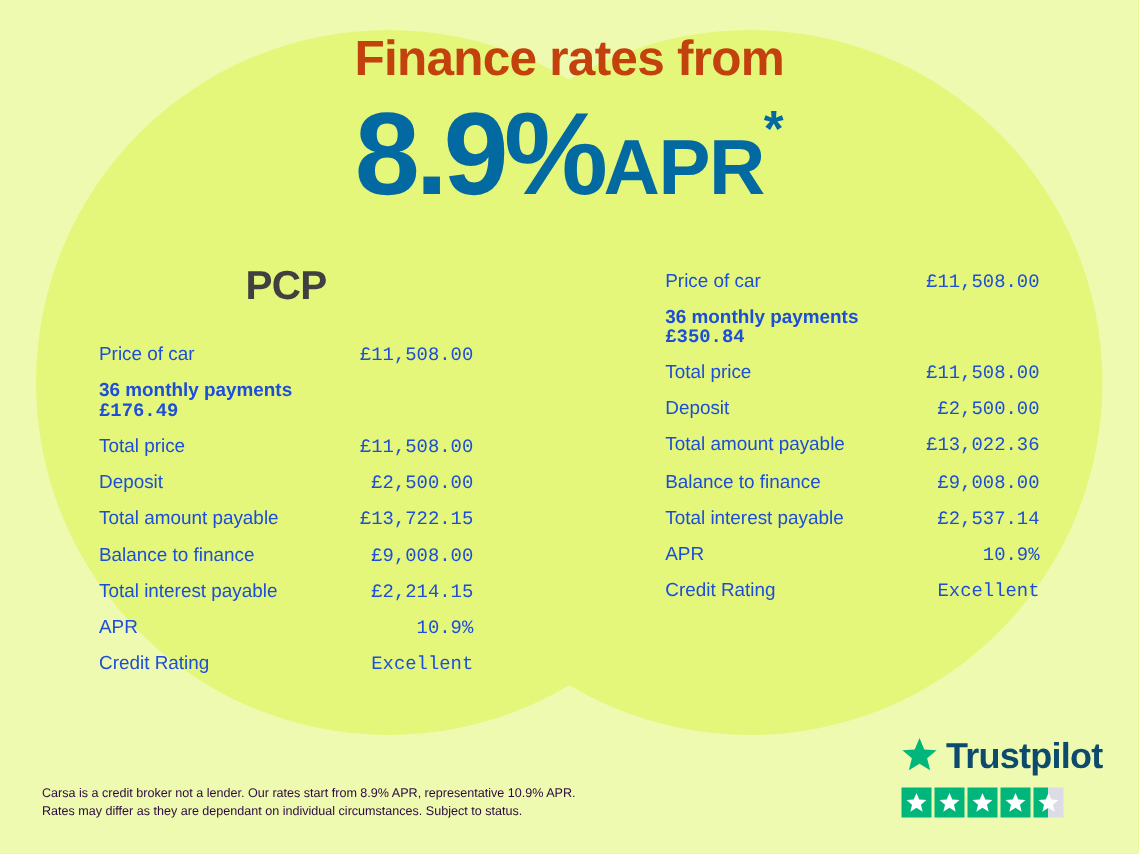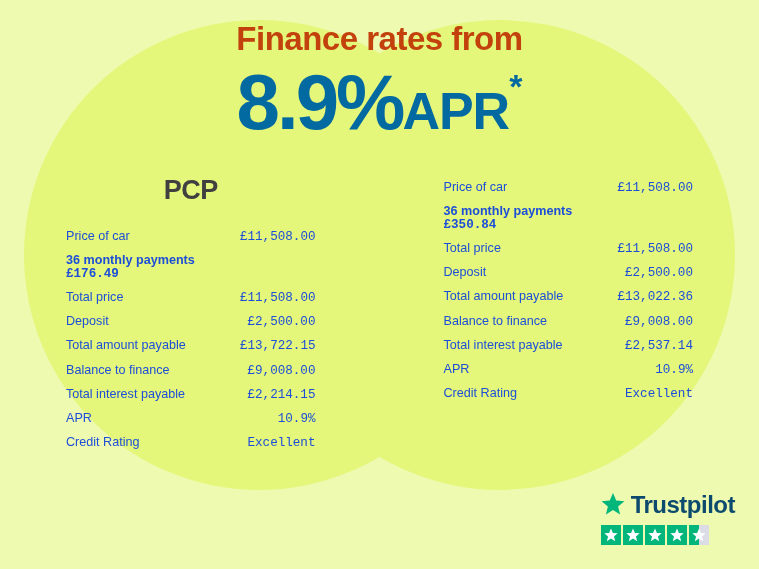--- a/index.html
+++ b/index.html
@@ -255,20 +255,24 @@
           <div class="row">
             <span class="label">Credit Rating</span>
             <span class="value">Excellent</span>
           </div>
         </div>
       </div>
 
     </div>
   </div>
 
+  <div class="footer-note">
+    <div>Carsa is a credit broker not a lender. Our rates start from 8.9% APR, representative 10.9% APR.</div>
+    <div>Rates may differ as they are dependant on individual circumstances. Subject to status.</div>
+  </div>
 
   <div class="trustpilot">
     <div class="tp-top">
       <span class="tp-star">
         <svg width="24" height="24" viewBox="0 0 24 24">
             <polygon points="12,1 15.2,8.6 23.4,9.2 17.1,14.5 19.1,22.5 12,18.1 4.9,22.5 6.9,14.5 0.6,9.2 8.8,8.6" fill="#00b67a"></polygon>
           </svg>
       </span>
       <span>Trustpilot</span>
     </div>

